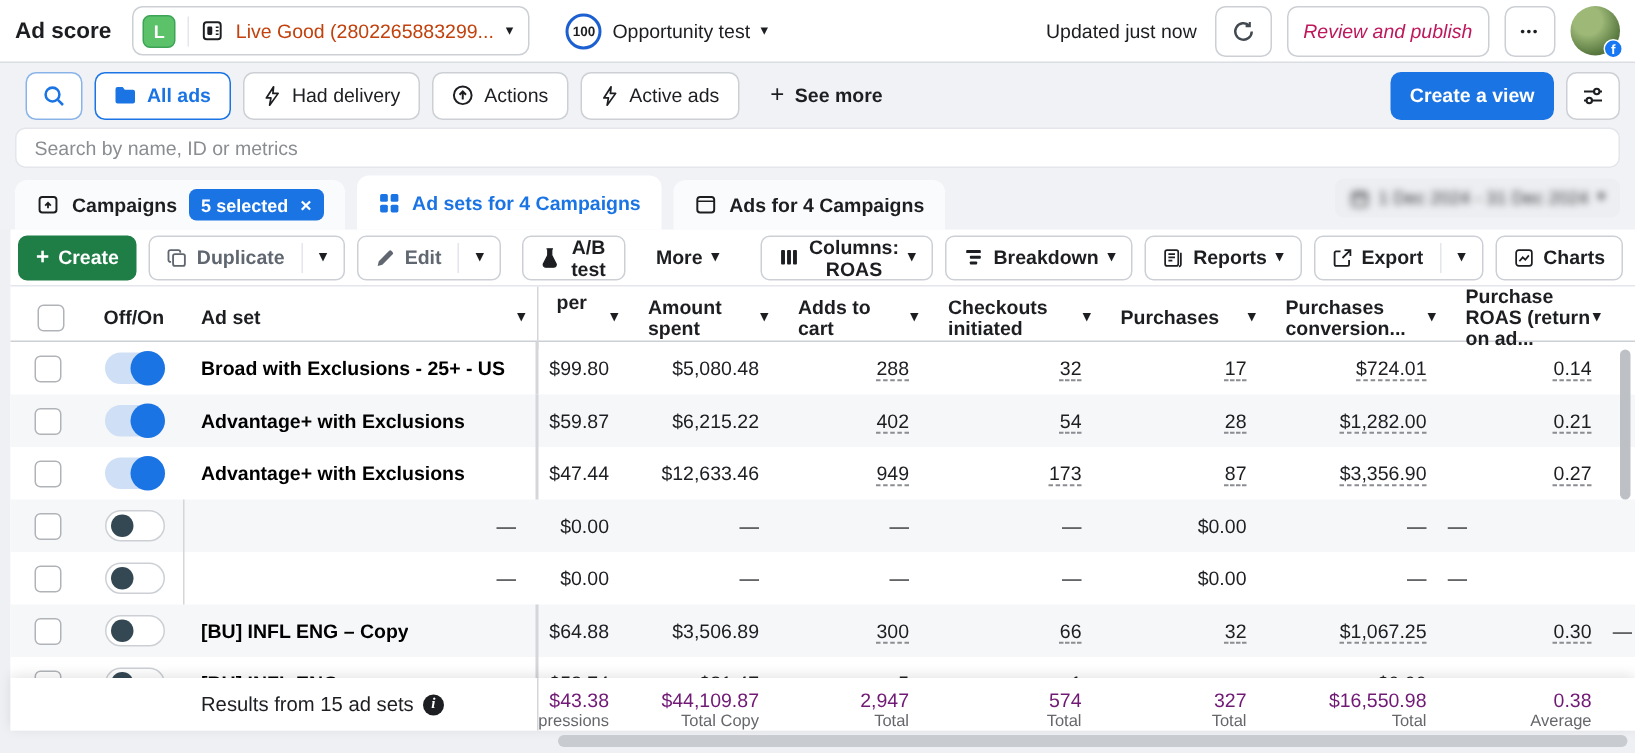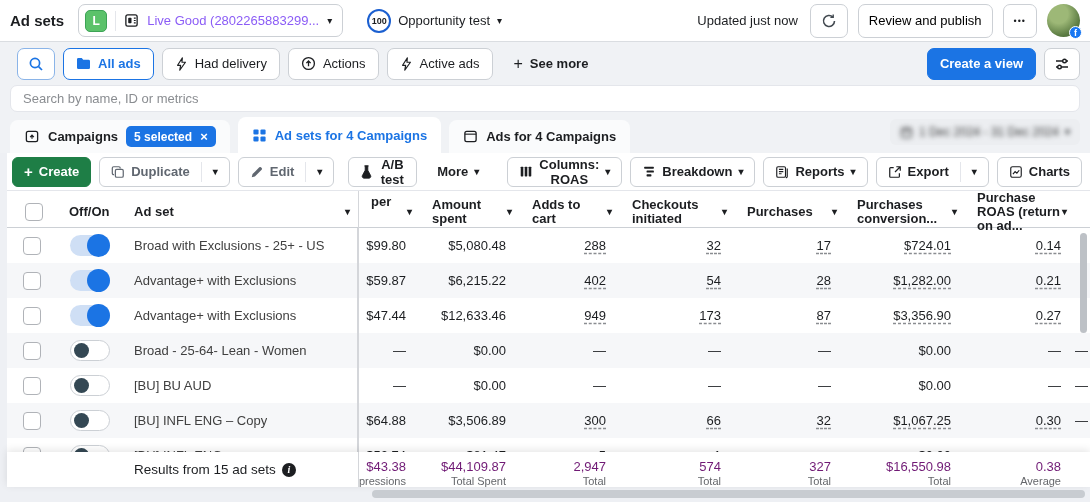--- a/index.html
+++ b/index.html
@@ -7,27 +7,27 @@
   body { font-family:"Liberation Sans", sans-serif; font-size:13px; color:#1c1e21; background:#eef0f4; position:relative; }
   svg { display:block; }
 
   
   .topbar { height:42px; background:#fff; border-bottom:1px solid #dadde1; display:flex; align-items:center; justify-content:space-between; padding:0 10px; }
   .tb-left, .tb-right { display:flex; align-items:center; gap:10px; }
   .page-title { font-weight:bold; font-size:15px; margin-right:4px; }
   .account-pill { display:flex; align-items:center; gap:8px; border:1px solid #ccd0d5; border-radius:7px; height:33px; padding:0 10px 0 6px; background:#fff; cursor:pointer; }
   .acct-badge { width:22px; height:22px; background:#5bc26a; border:1px solid #3da356; color:#fff; font-weight:bold; font-size:12px; border-radius:5px; display:flex; align-items:center; justify-content:center; }
   .pill-div { width:1px; height:20px; background:#e4e6eb; }
-  .acct-name { font-size:13px; color:#8b5cf6; white-space:nowrap; }
+  .acct-name { font-size:13px; color:#c2410c; white-space:nowrap; }
   .caret { font-size:10px; color:#1c1e21; line-height:1; }
   .opp { display:flex; align-items:center; gap:7px; margin-left:14px; cursor:pointer; }
   .opp-ring { width:24px; height:24px; border-radius:50%; border:2.5px solid #1b5fd0; display:flex; align-items:center; justify-content:center; font-size:9px; font-weight:bold; }
   .updated { color:#1c1e21; margin-right:2px; }
   .sq-btn { height:34px; min-width:34px; border:1px solid #ccd0d5; background:#fff; border-radius:7px; display:flex; align-items:center; justify-content:center; padding:0 10px; font-size:13px; color:#424950; cursor:pointer; font-family:inherit; }
-  .sq-btn.txt { font-weight:normal; color:#000000; }
+  .sq-btn.txt { font-weight:normal; color:#be185d;font-style:italic; }
   .avatar { width:33px; height:33px; border-radius:50%; background:radial-gradient(circle at 35% 30%, #9db877 0 30%, #5a7a41 70%, #3c5a2e); position:relative; cursor:pointer; }
   .fb-badge { position:absolute; right:-2px; bottom:-2px; width:13px; height:13px; background:#1877f2; border-radius:50%; color:#fff; font-size:9px; font-weight:bold; display:flex; align-items:center; justify-content:center; border:1px solid #fff; }
 
   
   .band { background:#f0f2f5; padding-left:7px; }
   .filterbar { height:43px; display:flex; align-items:center; gap:8px; padding:0 10px 0 10px; }
   .fbtn { height:32px; display:flex; align-items:center; gap:7px; background:#fff; border:1px solid #ccd0d5; border-radius:7px; padding:0 12px; font-size:13px; font-weight:bold; color:#1c1e21; cursor:pointer; font-family:inherit; }
   .fbtn .ic { color:#1c1e21; }
   .fbtn.blue { border-color:#1b74e4; color:#1b74e4;text-align:center; }
   .fbtn.blue .ic { color:#1b74e4; }
@@ -70,21 +70,21 @@
   .hc.center { justify-content:flex-start; }
   .b-strong { border-left:1px solid #d4d6da; }
   .cb { width:18px; height:18px; border:1px solid #b0b3b8; border-radius:4px; background:#fff; display:inline-block; cursor:pointer; }
 
   .tbody { height:224px; overflow:hidden; }
   .row { height:35px; align-items:center; background:#fff; }
   .row.alt { background:#f6f7f9; }
   .c { height:100%; display:flex; align-items:center; }
   .c.sel, .c.tog { justify-content:center; }
   .c.name { padding-left:12px; border-right:1px solid #d4d6da; }
-  .adset-link { color:#404040; cursor:pointer; white-space:nowrap; overflow:hidden; text-overflow:ellipsis; }
+  .adset-link { color:#000000; cursor:pointer; white-space:nowrap; overflow:hidden; text-overflow:ellipsis;font-weight:bold; }
   .c.num { justify-content:flex-end; padding-right:14px; font-size:13px; color:#1c1e21; white-space:nowrap; overflow:hidden; }
   .c.edge { padding-right:0; overflow:hidden; justify-content:flex-start; }
   .lnk { text-decoration:underline; text-decoration-style:dashed; text-underline-offset:3px; text-decoration-color:#8a8d91; cursor:pointer; }
 
   .toggle { width:40px; height:21px; border-radius:11px; position:relative; cursor:pointer; display:inline-block; }
   .toggle.on { background:#cfdff5; }
   .toggle.on .knob { position:absolute; right:0px; top:-1px; width:23px; height:23px; border-radius:50%; background:#1b74e4; }
   .toggle.off { background:#fff; border:1px solid #ccd0d5; }
   .toggle.off .knob { position:absolute; left:3px; top:2px; width:15px; height:15px; border-radius:50%; background:#344854; }
 
@@ -98,21 +98,21 @@
   .vscroll { position:absolute; right:3px; top:80px; width:7px; height:100px; background:#bdc1c6; border-radius:4px; cursor:pointer; }
   .hscroll { position:absolute; left:372px; right:5px; bottom:4px; height:8px; background:#c8ccd1; border-radius:4px; cursor:pointer; }
 
   .ic { flex:0 0 auto; }
 </style>
 </head>
 <body>
 
 <header class="topbar">
   <div class="tb-left">
-    <span class="page-title">Ad sets</span>
+    <span class="page-title">Ad score</span>
     <div class="account-pill">
       <span class="acct-badge">L</span>
       <span class="pill-div"></span>
       <span class="ic">
         <svg width="15" height="15" viewBox="0 0 16 16" fill="none" stroke="#1c1e21" stroke-width="1.4">
             <rect x="2" y="2" width="12" height="12" rx="2"></rect>
             <path d="M10.5 5.5h2M10.5 8h2M10.5 10.5h2" stroke-width="1.2"></path>
             <rect x="4.5" y="5" width="3.5" height="6" rx="0.8" fill="#1c1e21" stroke="none"></rect>
           </svg>
       </span>
@@ -506,45 +506,39 @@
 
   <div class="row cols alt">
     <div class="c sel">
           <span class="cb"></span>
         </div>
     <div class="c tog">
           <span class="toggle off">
             <i class="knob"></i>
           </span>
         </div>
-    <div class="c name">
-          <a class="adset-link">Broad - 25-64- Lean - Women</a>
-        </div>
     <div class="c num b-strong">—</div>
     <div class="c num">$0.00</div>
     <div class="c num">—</div>
     <div class="c num">—</div>
     <div class="c num">—</div>
     <div class="c num">$0.00</div>
     <div class="c num">—</div>
     <div class="c num edge">—</div>
   </div>
 
   <div class="row cols">
     <div class="c sel">
           <span class="cb"></span>
         </div>
     <div class="c tog">
           <span class="toggle off">
             <i class="knob"></i>
           </span>
         </div>
-    <div class="c name">
-          <a class="adset-link">[BU] BU AUD</a>
-        </div>
     <div class="c num b-strong">—</div>
     <div class="c num">$0.00</div>
     <div class="c num">—</div>
     <div class="c num">—</div>
     <div class="c num">—</div>
     <div class="c num">$0.00</div>
     <div class="c num">—</div>
     <div class="c num edge">—</div>
   </div>
 
@@ -611,21 +605,21 @@
     <div class="results">
       <span>Results from 15 ad sets</span>
       <span class="info-ic">i</span>
     </div>
     <div class="c num ft b-strong">
         <span class="fv">$43.38</span>
         <span class="fl">npressions</span>
       </div>
     <div class="c num ft">
         <span class="fv">$44,109.87</span>
-        <span class="fl">Total Spent</span>
+        <span class="fl">Total Copy</span>
       </div>
     <div class="c num ft">
         <span class="fv">2,947</span>
         <span class="fl">Total</span>
       </div>
     <div class="c num ft">
         <span class="fv">574</span>
         <span class="fl">Total</span>
       </div>
     <div class="c num ft">

